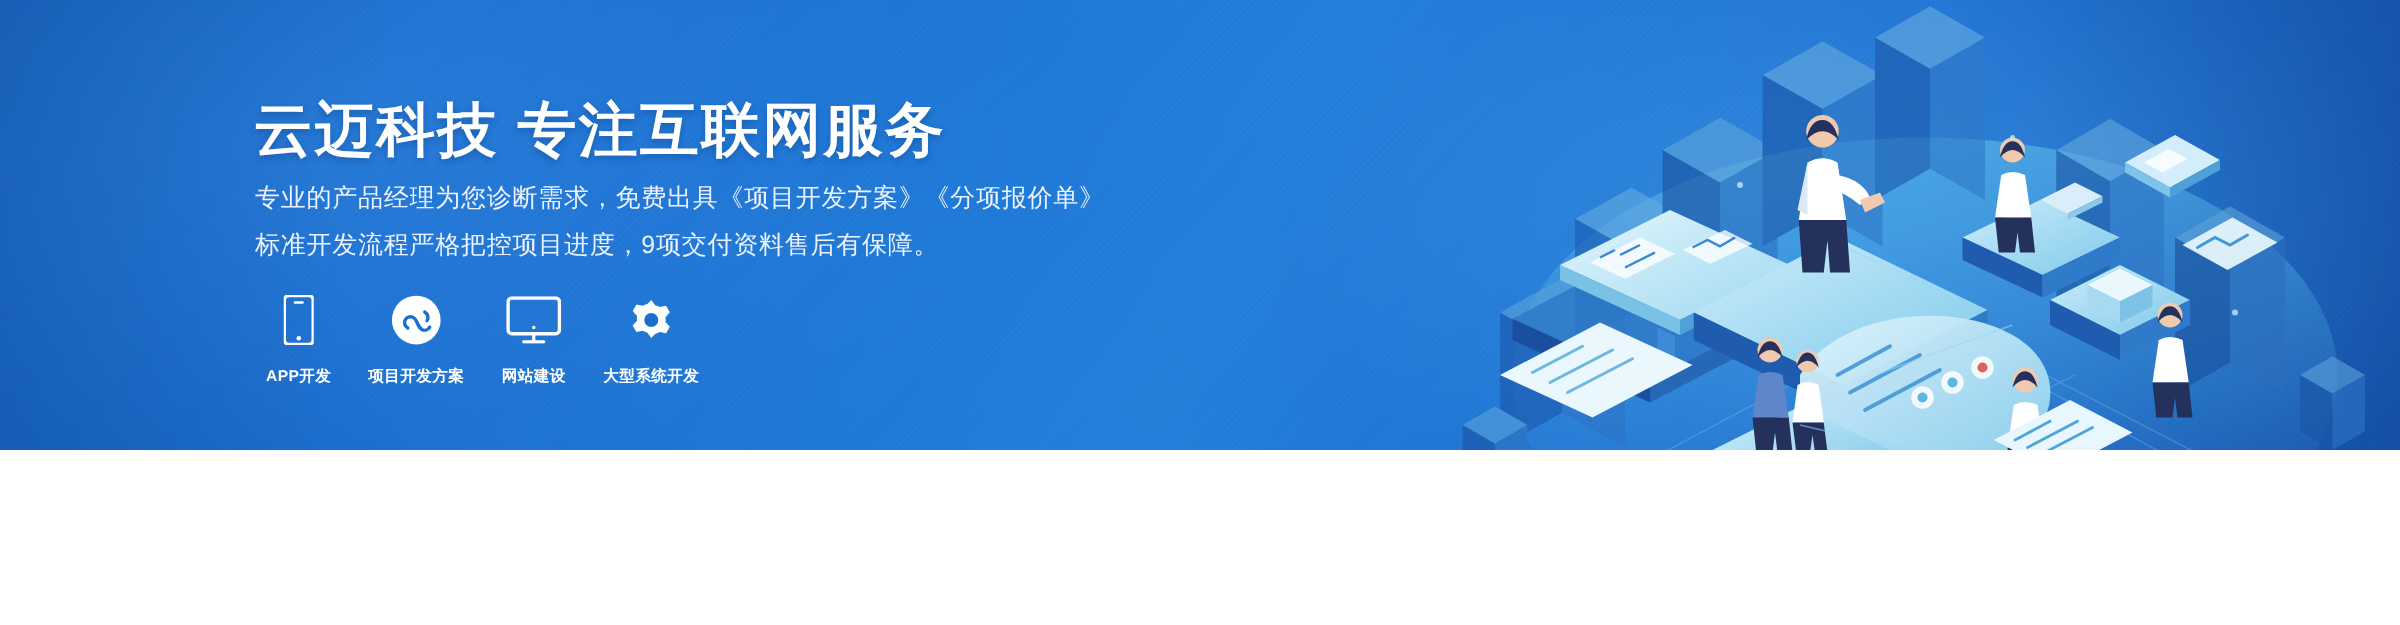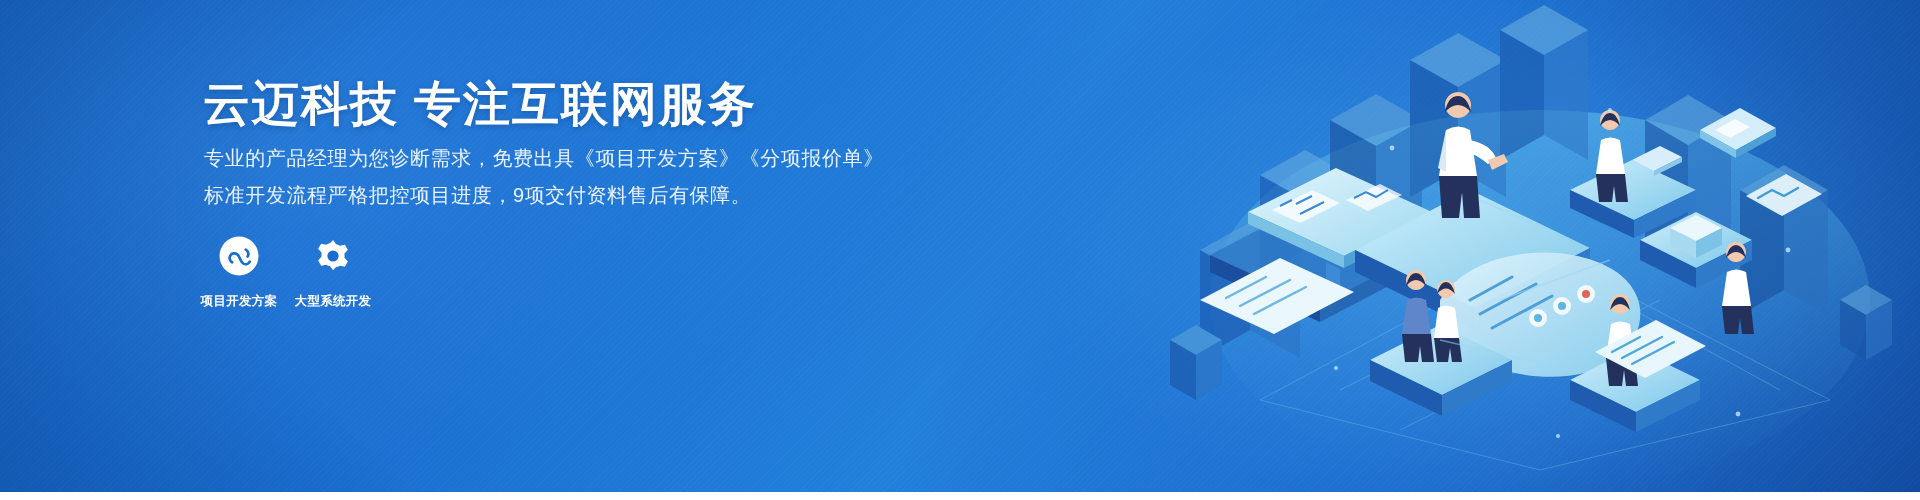--- a/index.html
+++ b/index.html
@@ -1,21 +1,21 @@
 <!DOCTYPE html>
 <html><head>
 <meta charset="utf-8">
 <style>
   html,body{margin:0;padding:0;}
   body{
     width:1920px;height:500px;overflow:hidden;
     font-family:"Liberation Sans","DejaVu Sans",sans-serif;
   }
   #banner{
-    position:relative;width:1920px;height:492px;overflow:hidden;
+    position:relative;width:1920px;height:360px;overflow:hidden;
     background:
       radial-gradient(ellipse 1100px 620px at 78% 52%, rgba(70,160,235,0.55) 0%, rgba(40,120,215,0.25) 42%, rgba(0,0,0,0) 72%),
       radial-gradient(ellipse 900px 500px at 14% 30%, rgba(60,145,230,0.40) 0%, rgba(0,0,0,0) 65%),
       linear-gradient(118deg,#1463c6 0%,#1a6ed0 26%,#2180da 52%,#1a6ccd 74%,#124fae 100%);
   }
   
   #banner::before{
     content:"";position:absolute;inset:0;pointer-events:none;
     background:repeating-linear-gradient(135deg, rgba(255,255,255,0.030) 0 1px, rgba(255,255,255,0) 1px 4px);
     opacity:.75;
@@ -65,33 +65,53 @@
   <div class="content">
 
     <div class="title">云迈科技 专注互联网服务</div>
 
     <div class="subline l1">专业的产品经理为您诊断需求，免费出具《项目开发方案》《分项报价单》</div>
 
     <div class="subline l2">标准开发流程严格把控项目进度，9项交付资料售后有保障。</div>
 
     <div class="icons">
 
+      <div class="icon-item">
+        <span class="glyph">
+          <svg width="24" height="40" viewBox="0 0 24 40">
+            <rect x="0.5" y="0.5" width="23" height="39" rx="3.5" ry="3.5" fill="none" stroke="#ffffff" stroke-width="2.6"></rect>
+            <rect x="8" y="5" width="8" height="2" rx="1" fill="#ffffff"></rect>
+            <circle cx="12" cy="34.5" r="1.8" fill="#ffffff"></circle>
+          </svg>
+        </span>
+        <span class="icon-label">APP开发</span>
+      </div>
 
       <div class="icon-item">
         <span class="glyph">
           <svg width="40" height="40" viewBox="0 0 40 40">
             <circle cx="20" cy="20" r="19.5" fill="#ffffff"></circle>
             <path d="M13.2 26.4c-2.6-1.6-3.3-4.6-1.8-6.9 1.5-2.3 4.6-2.8 6.8-1.1 1.6 1.2 2.2 2.9 2.9 4.6.8 1.9 1.6 3.6 3.4 4.6 2.3 1.2 5.1.3 6.3-1.9" fill="none" stroke="#1a6ed0" stroke-width="2.7" stroke-linecap="round"></path>
             <path d="M26.8 13.6c2.6 1.6 3.3 4.6 1.8 6.9" fill="none" stroke="#1a6ed0" stroke-width="2.7" stroke-linecap="round"></path>
           </svg>
         </span>
         <span class="icon-label">项目开发方案</span>
       </div>
 
 
+      <div class="icon-item">
+        <span class="glyph">
+          <svg width="44" height="38" viewBox="0 0 44 38">
+            <rect x="1.4" y="1.4" width="41.2" height="28.5" rx="3.2" ry="3.2" fill="none" stroke="#ffffff" stroke-width="2.8"></rect>
+            <circle cx="22" cy="25" r="1.4" fill="#ffffff"></circle>
+            <path d="M14 36.4h16M22 30v6.4" stroke="#ffffff" stroke-width="2.6" stroke-linecap="round"></path>
+          </svg>
+        </span>
+        <span class="icon-label">网站建设</span>
+      </div>
 
       <div class="icon-item">
         <span class="glyph">
           <svg width="42" height="42" viewBox="0 0 42 42">
             <path d="M21 0.8l3.1 4.2c1.3.25 2.55.75 3.65 1.45l5.1-1.0 3.0 5.2-3.5 3.85c.25 1.25.25 2.6 0 3.9l3.5 3.85-3.0 5.2-5.1-1.0c-1.1.7-2.35 1.2-3.65 1.45L21 31.1l-3.1-4.2c-1.3-.25-2.55-.75-3.65-1.45l-5.1 1.0-3.0-5.2 3.5-3.85c-.25-1.3-.25-2.65 0-3.9L6.15 9.65l3.0-5.2 5.1 1.0c1.1-.7 2.35-1.2 3.65-1.45L21 .8z" transform="translate(0,4.2)" fill="#ffffff"></path>
             <circle cx="21" cy="21" r="5.6" fill="#1a6ed0"></circle>
           </svg>
         </span>
         <span class="icon-label">大型系统开发</span>
       </div>

